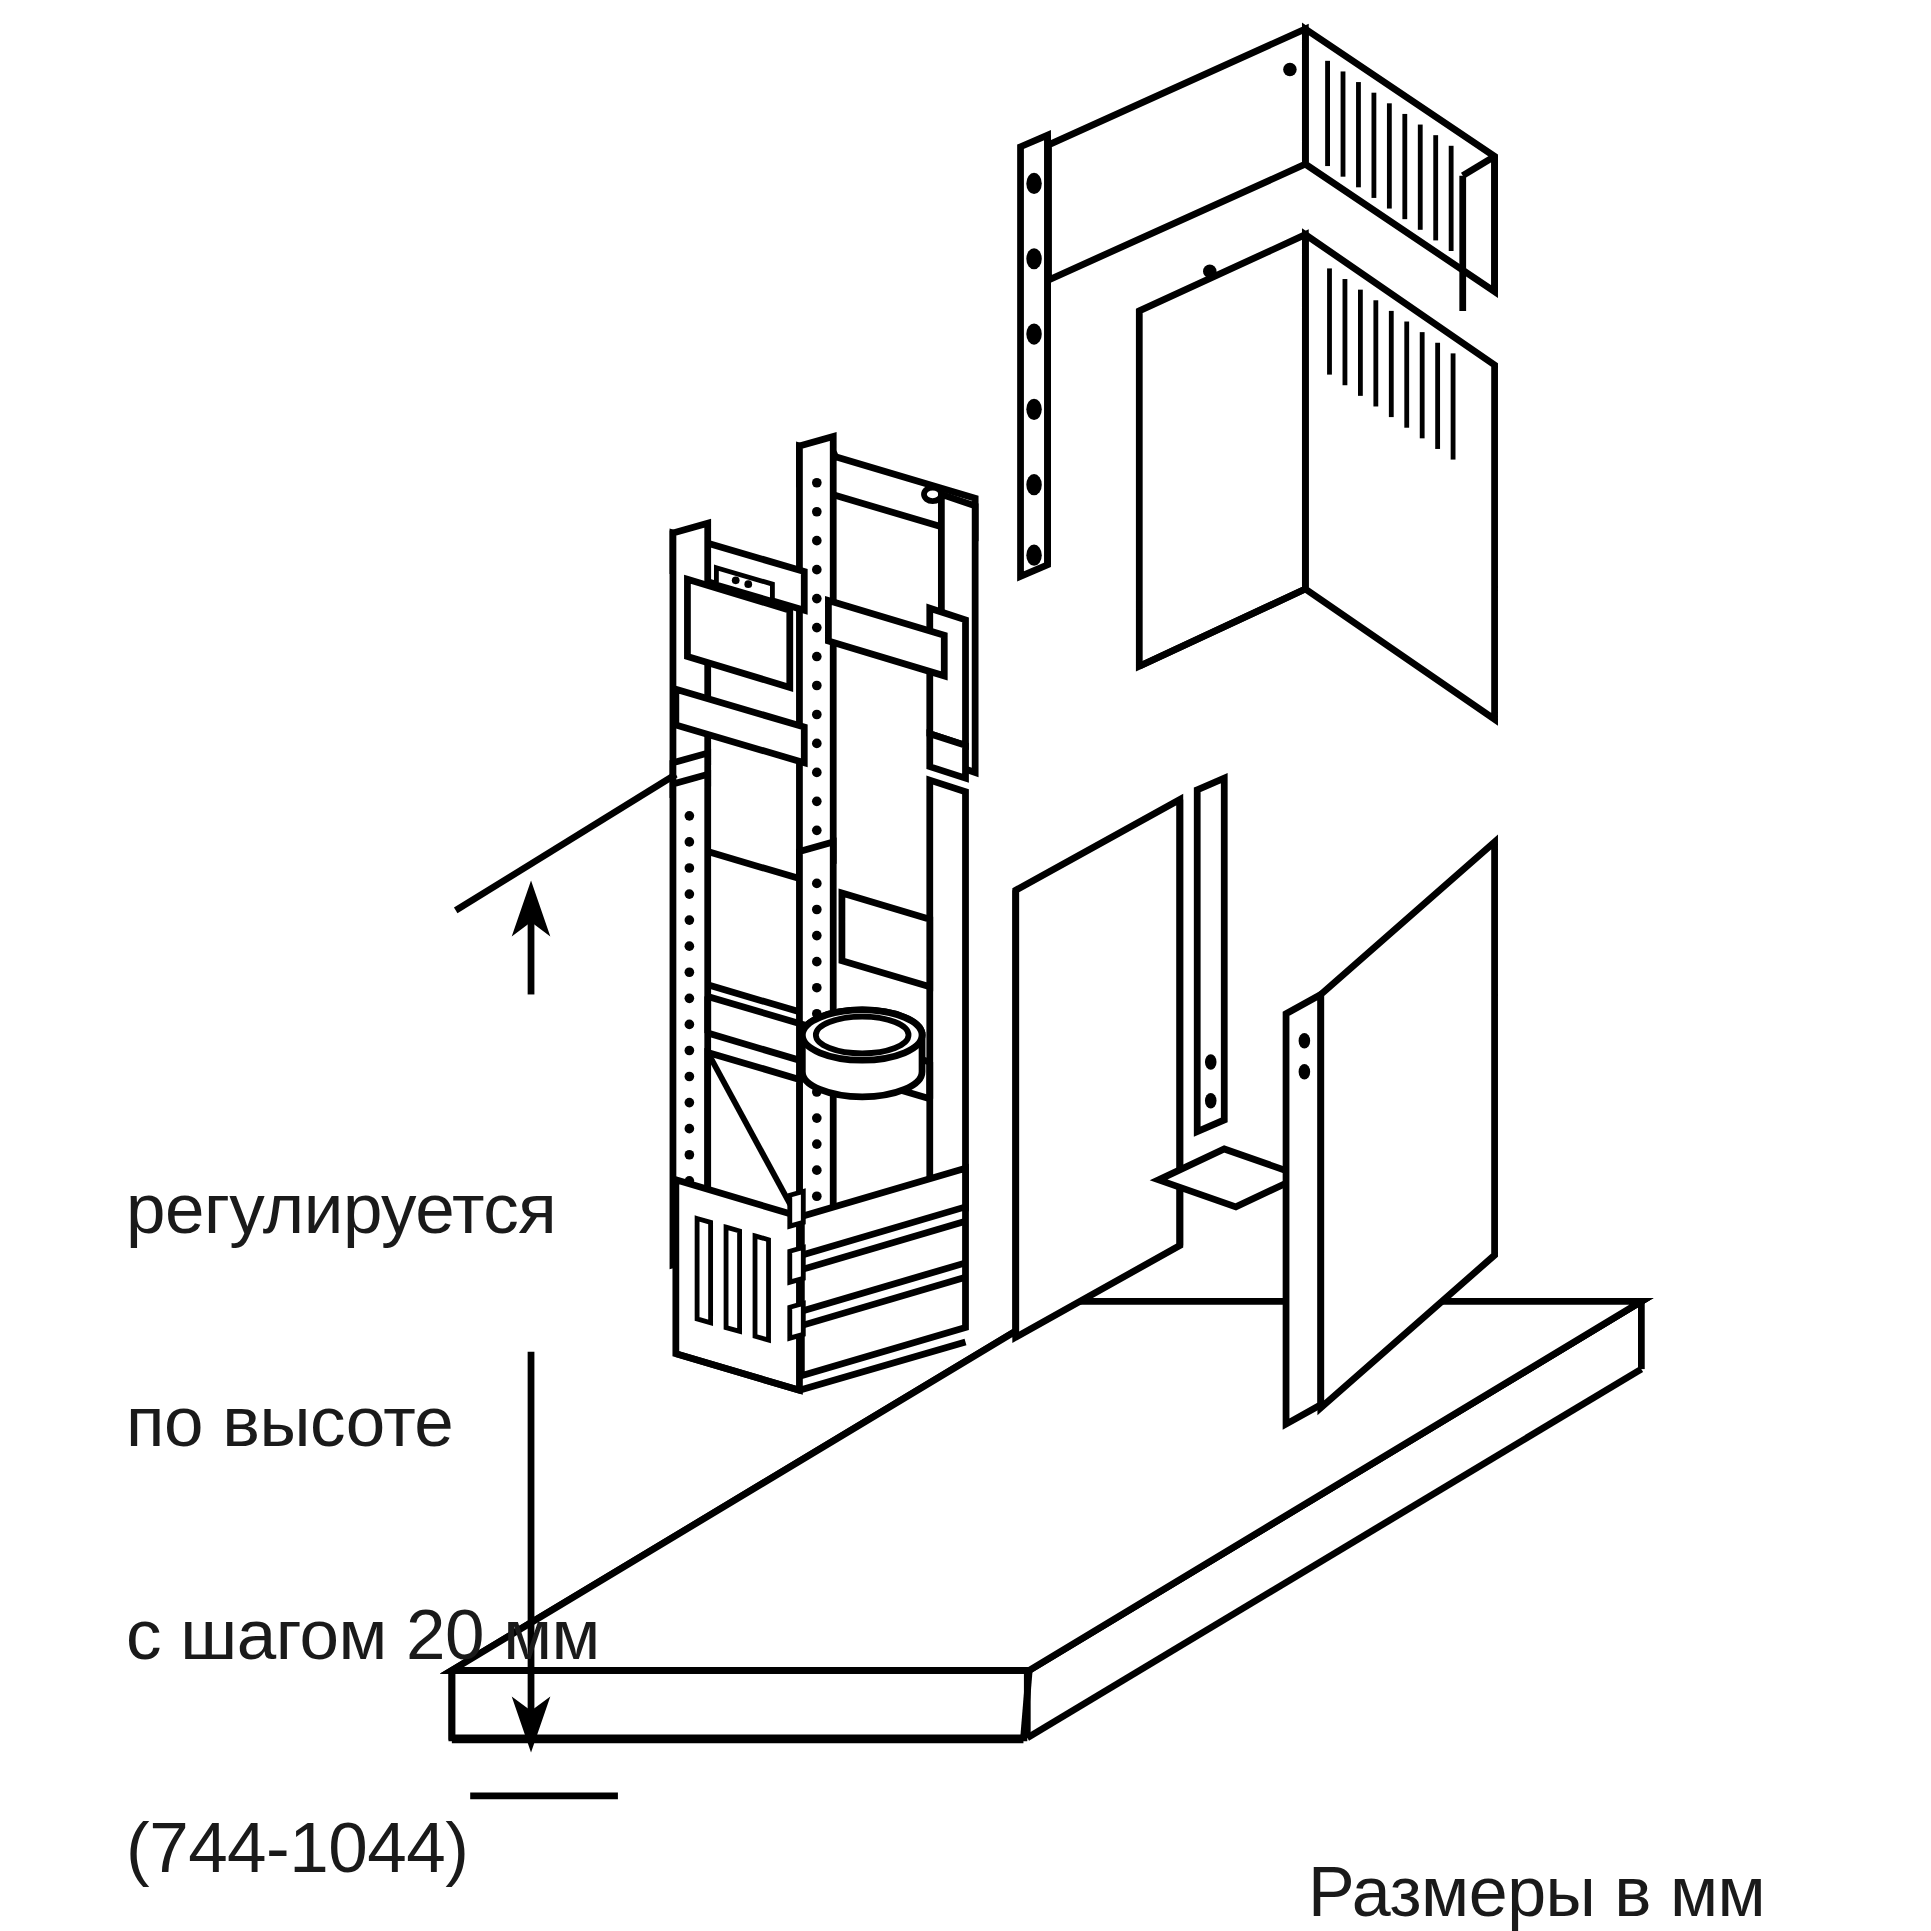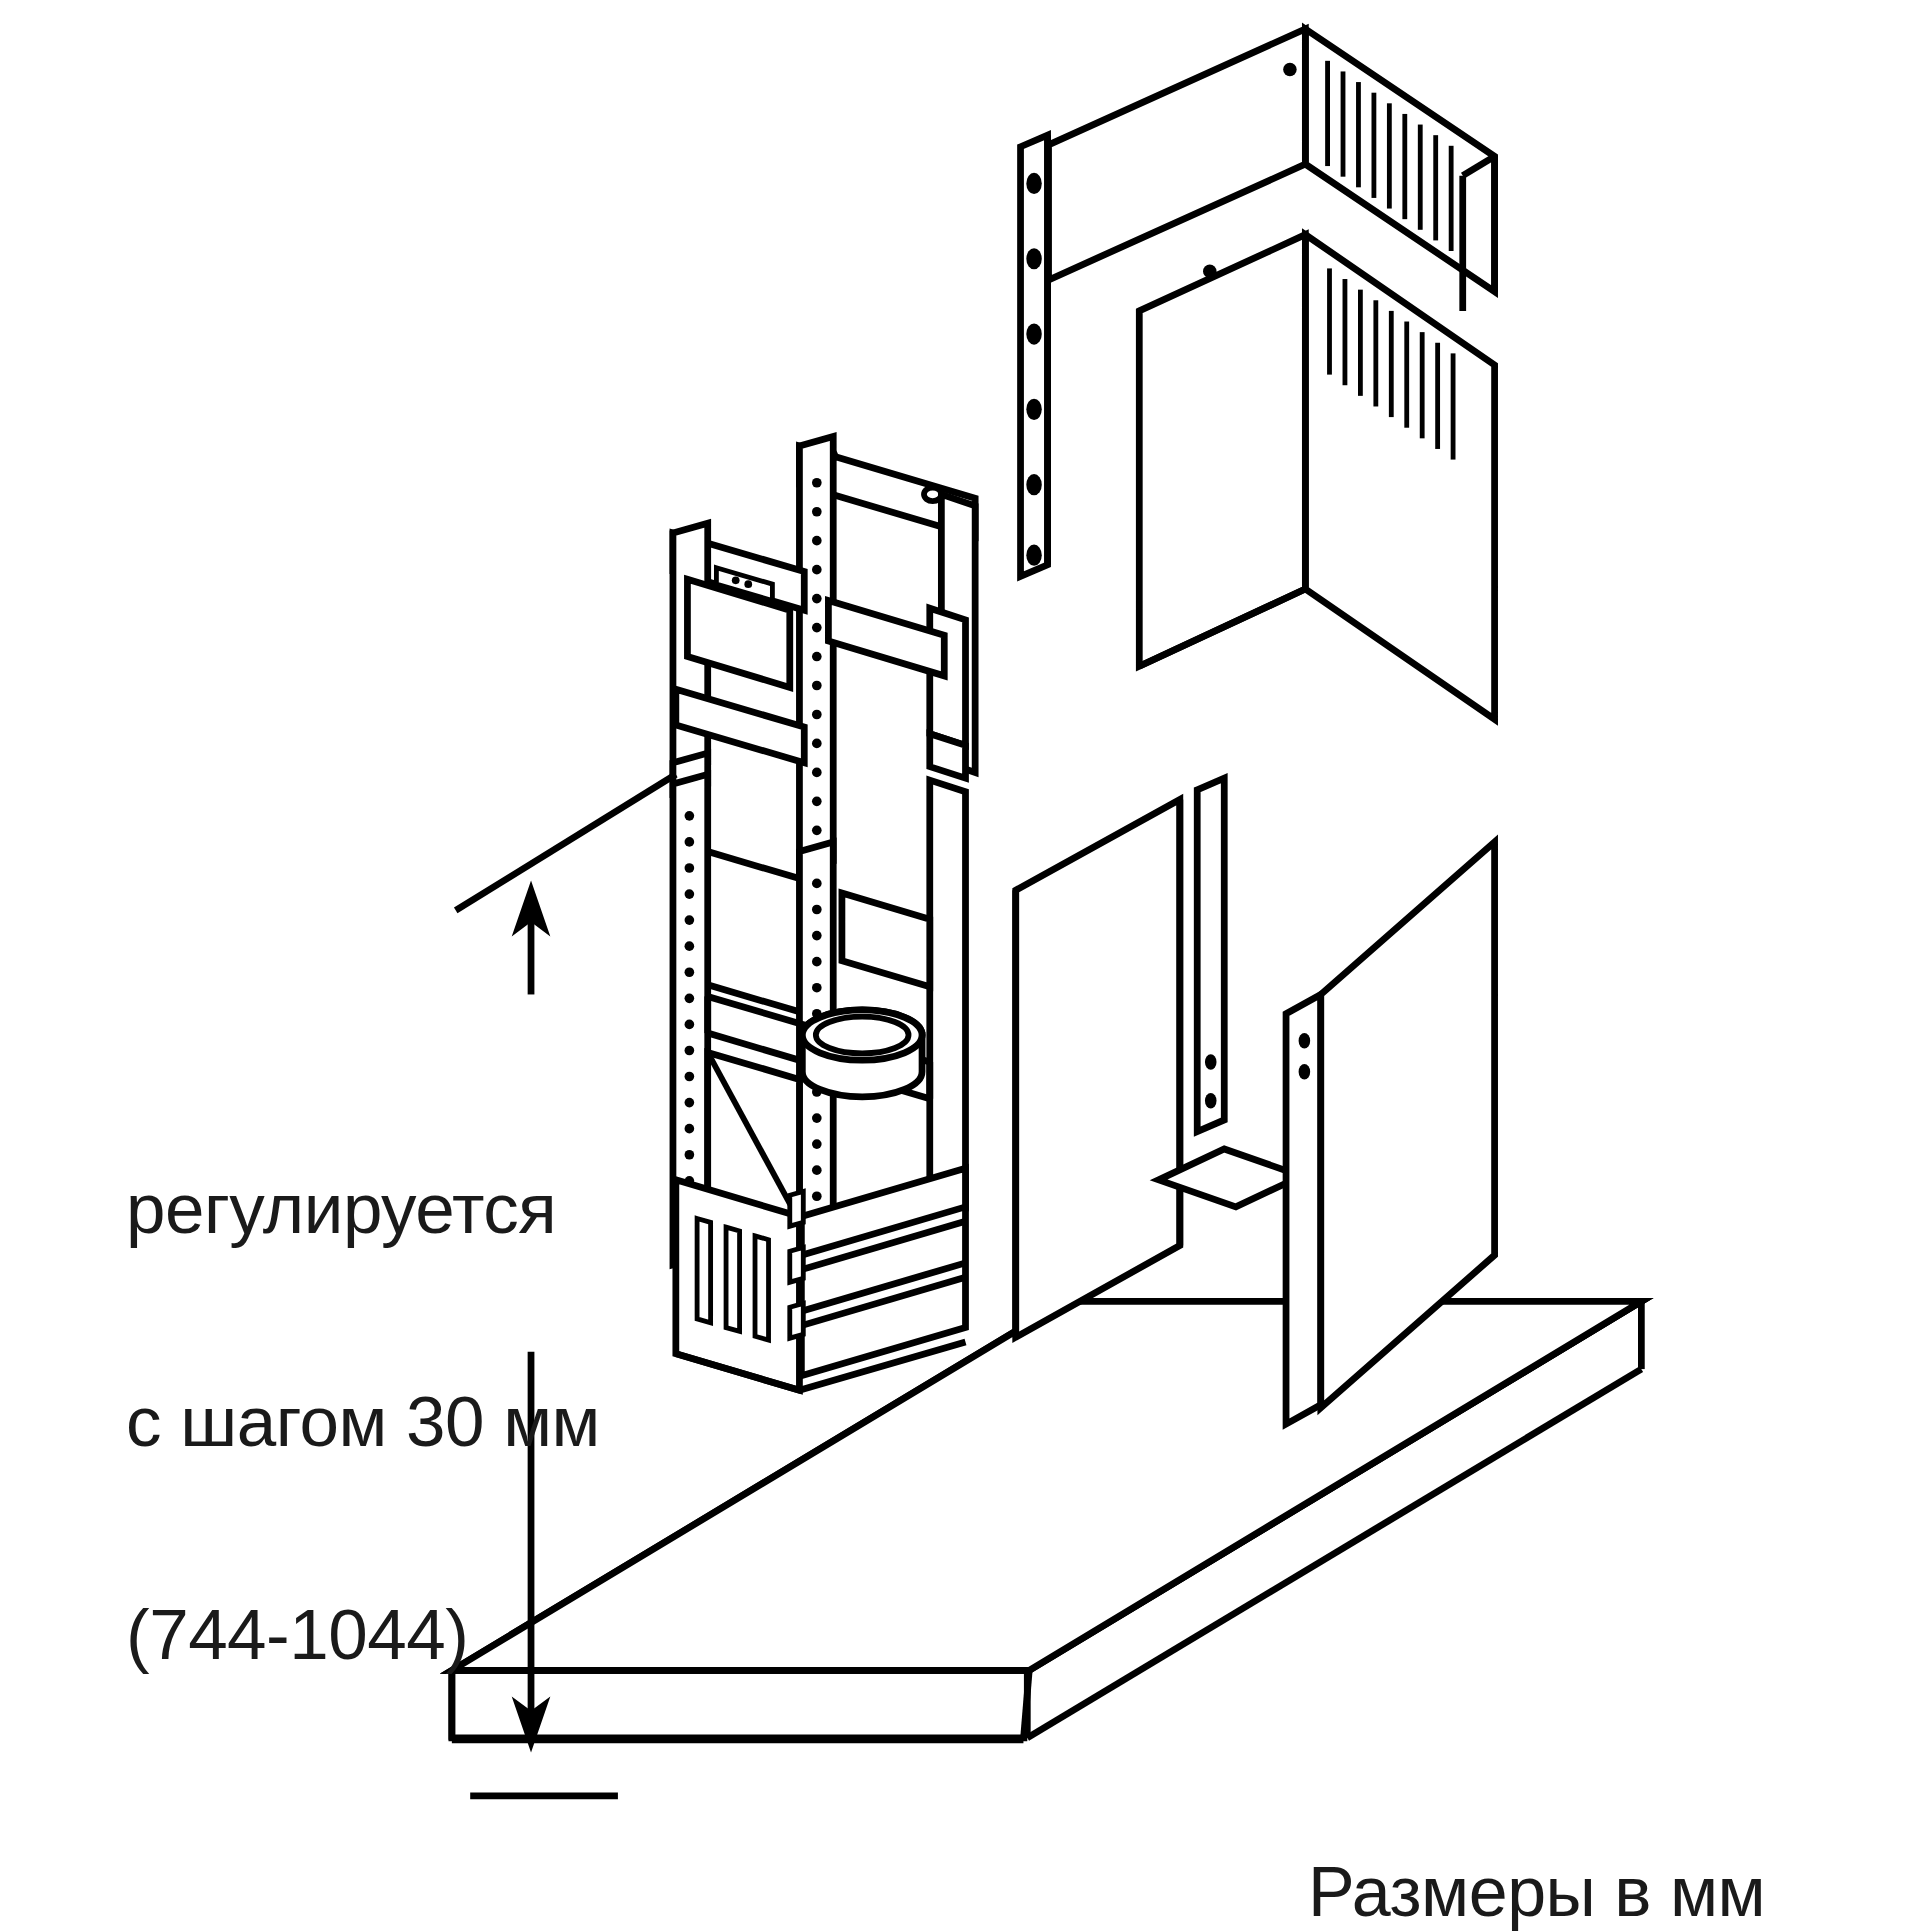--- a/index.html
+++ b/index.html
@@ -569,20 +569,21 @@
 
       <path class="solid" d="M550,1815 L530,1757 L550,1772 L570,1757 Z"></path>
 
       <path class="ln" d="M487,1860 L640,1860"></path>
     </g>
 
   </svg>
 
   <div class="label-block">
     <div>регулируется</div>
-    <div>с шагом 30 мм</div>
+    <div>по высоте</div>
+    <div>с шагом 20 мм</div>
     <div>(744-1044)</div>
   </div>
 
   <div class="units-caption">Размеры в мм</div>
 
 </div>
 
 
 </body></html>

